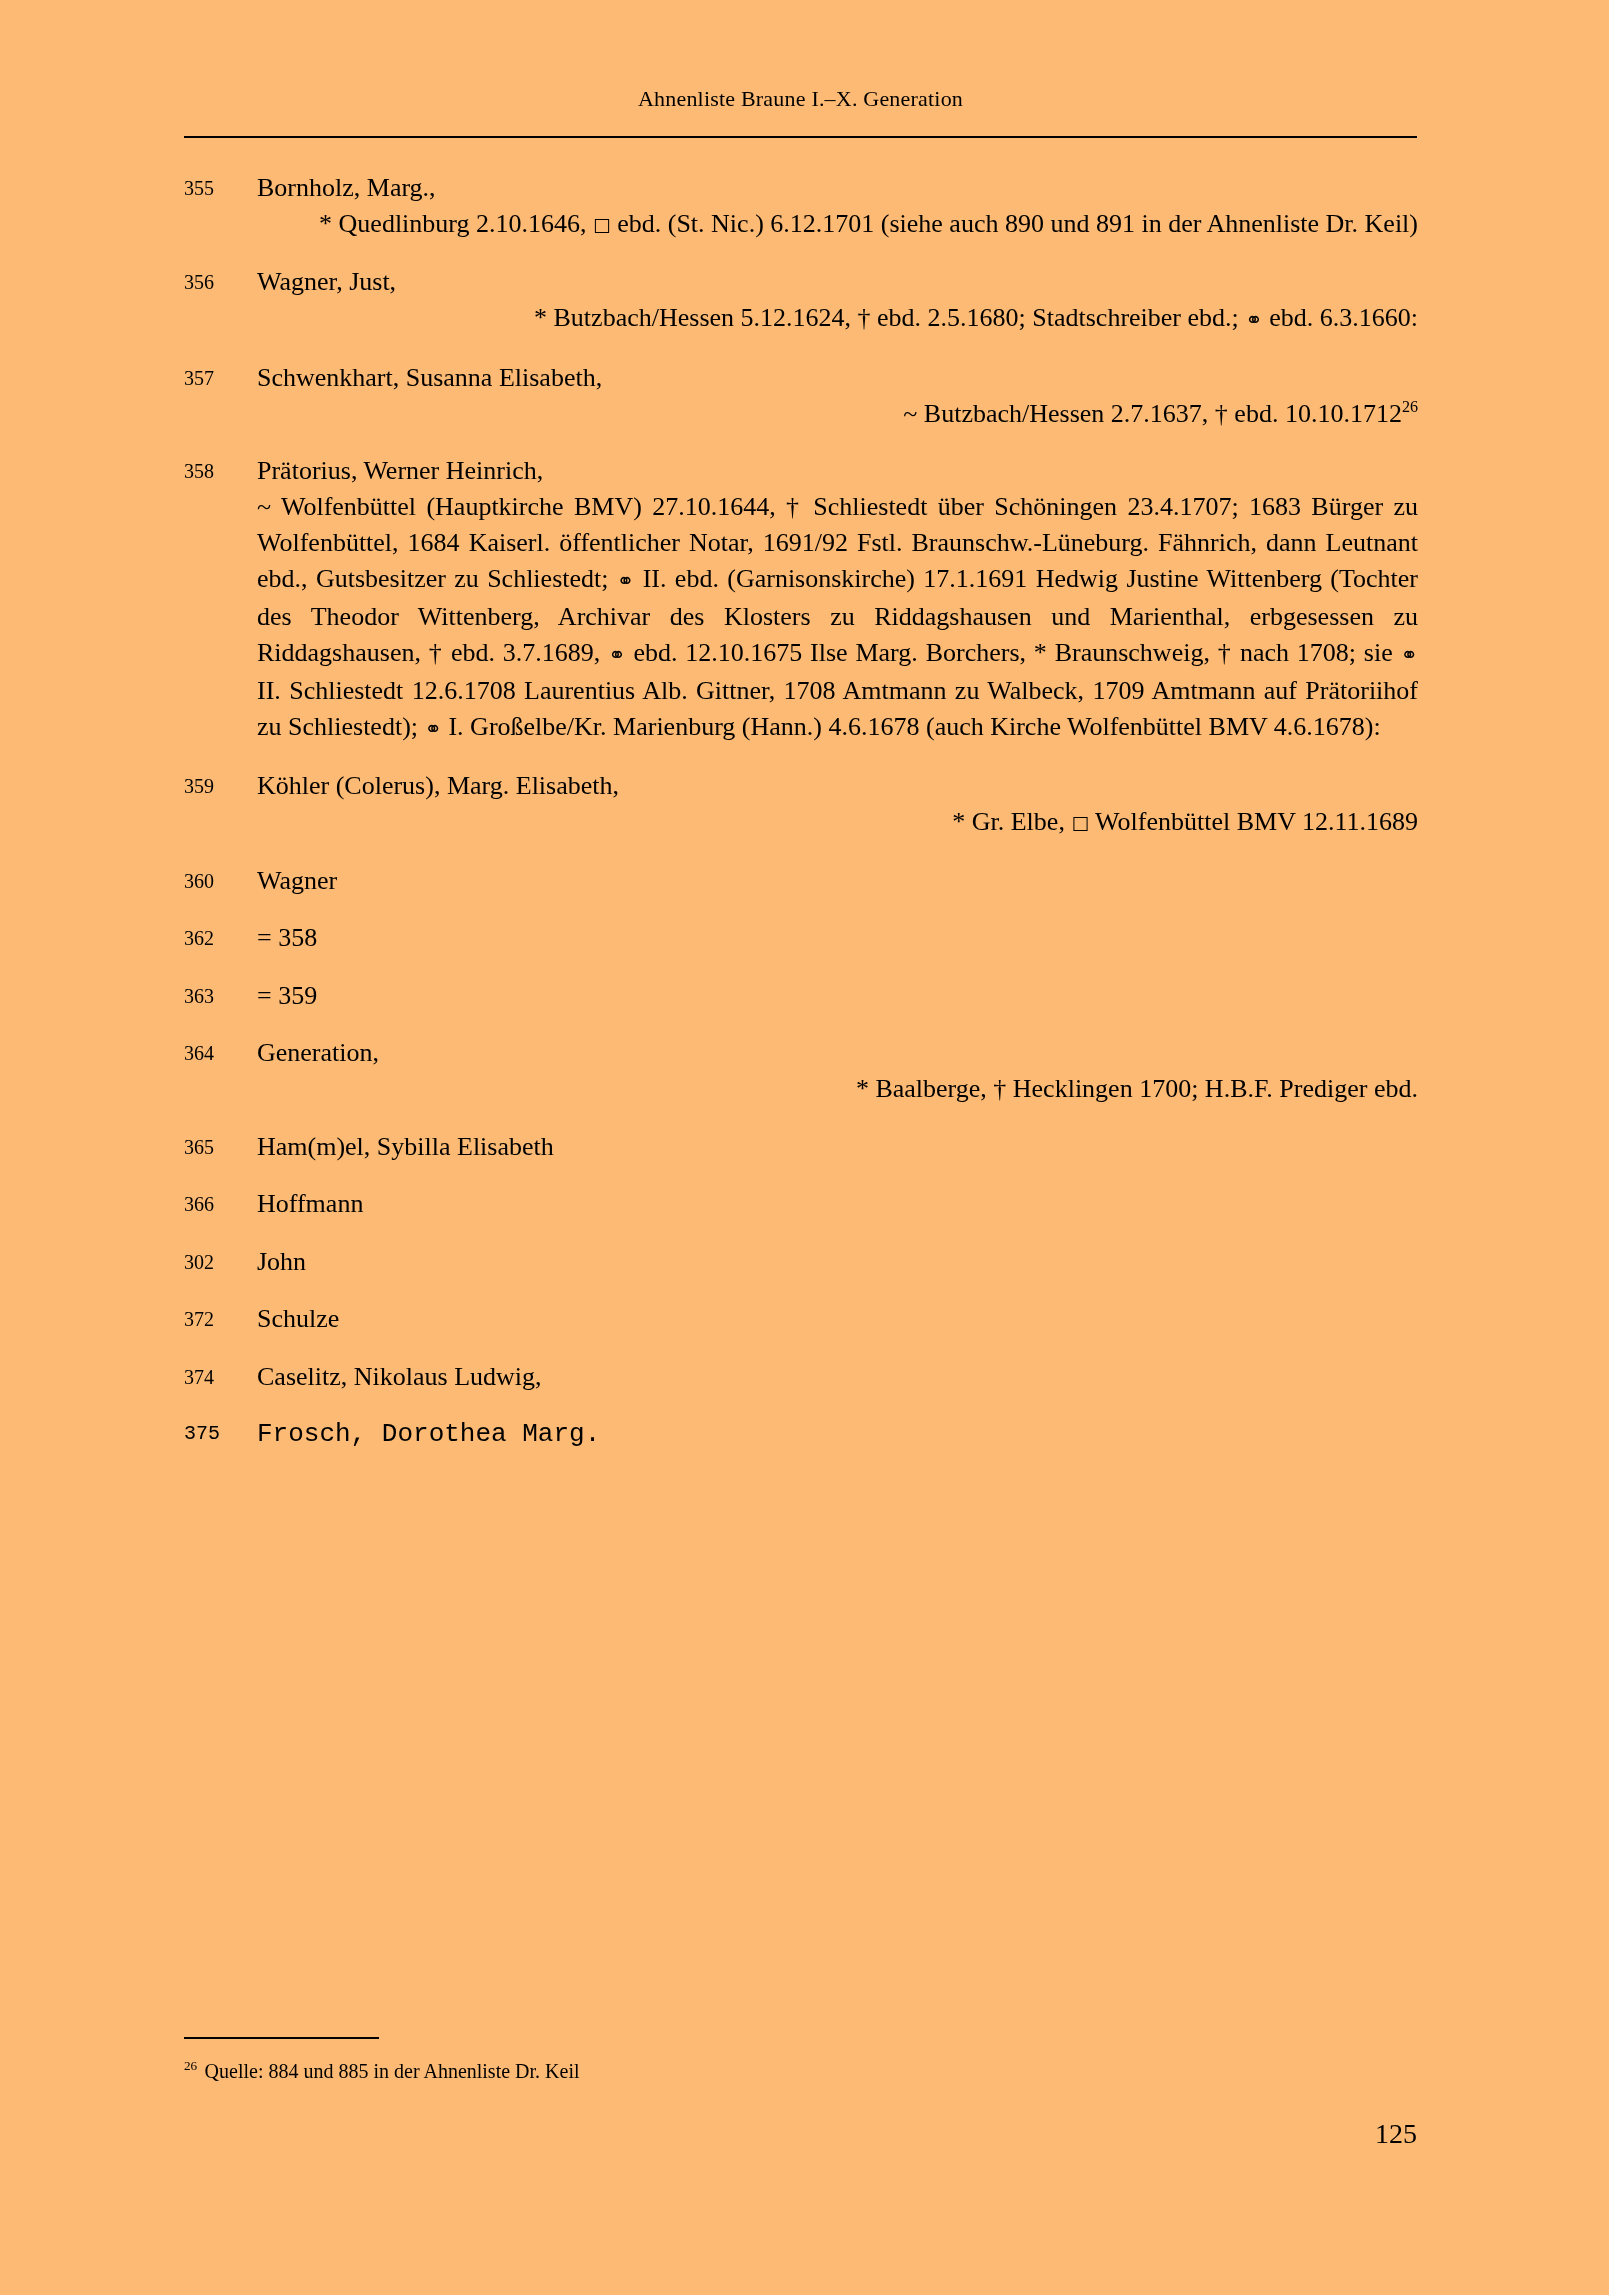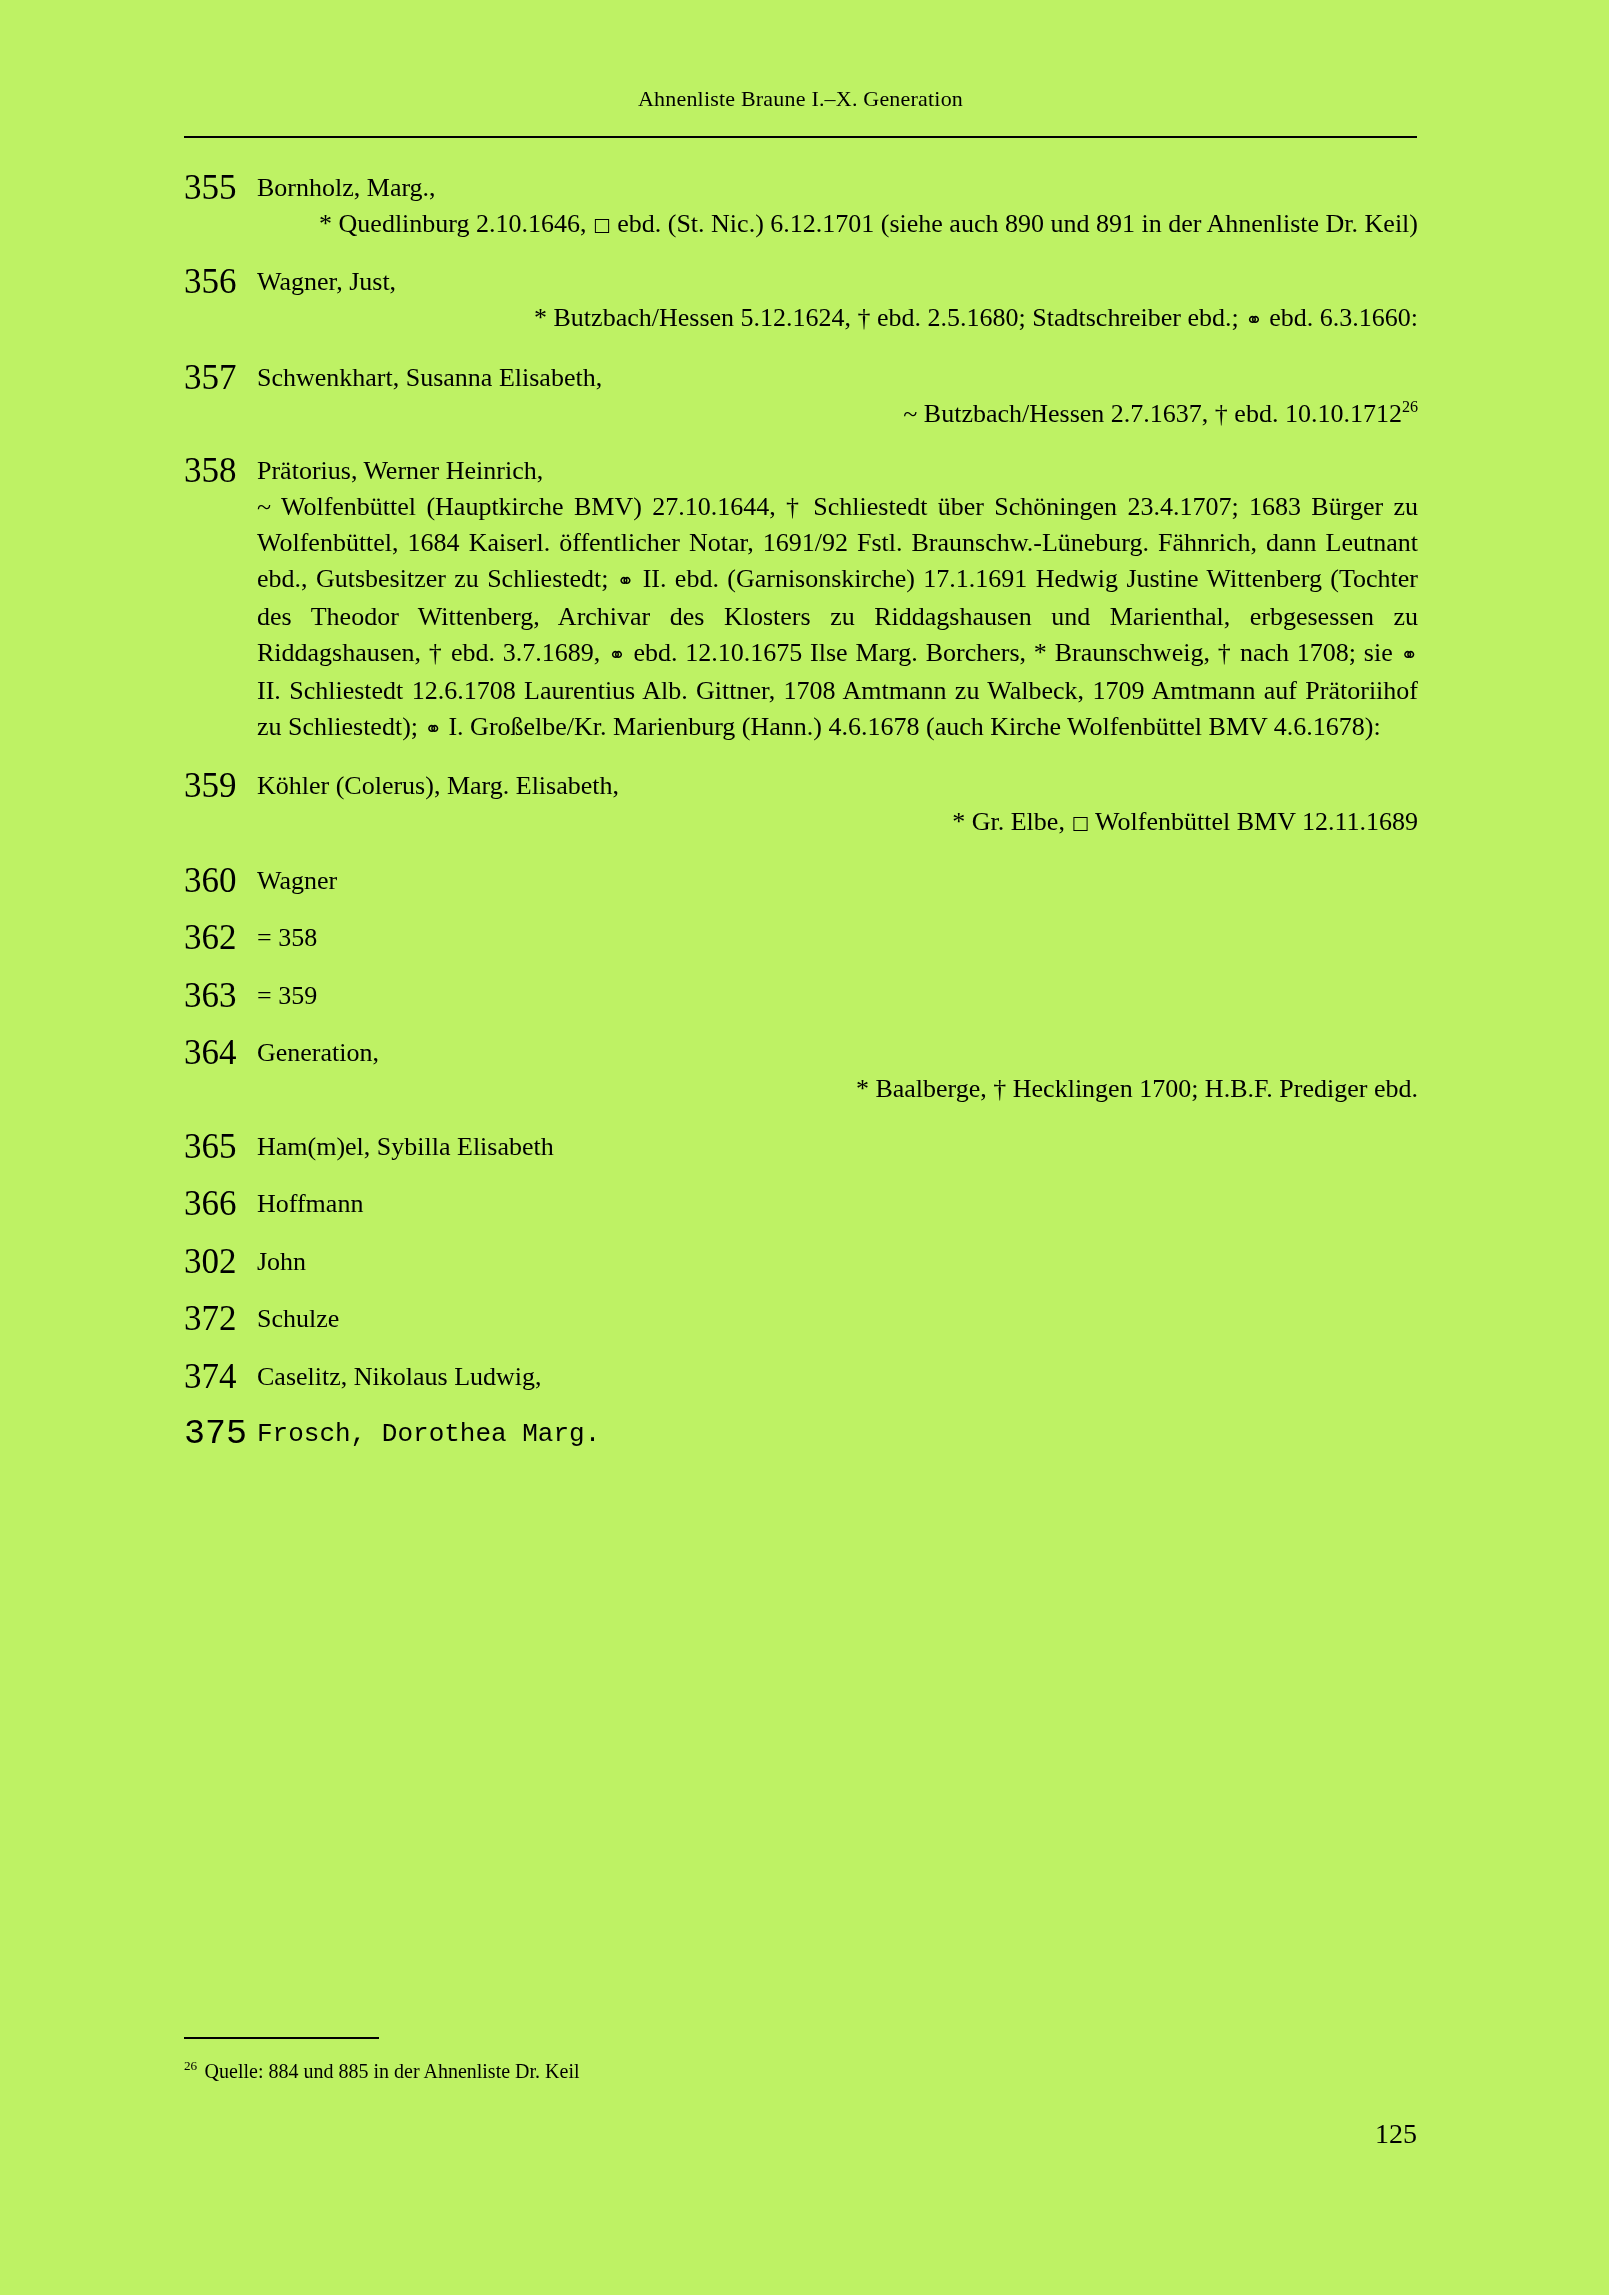--- a/index.html
+++ b/index.html
@@ -8,21 +8,21 @@
     background: #ffffff;
   }
   body {
     font-family: "Liberation Serif", "DejaVu Serif", serif;
     color: #000000;
   }
   .page {
     position: relative;
     width: 1610px;
     height: 2295px;
-    background: #bef264;
+    background: #fdba74;
     box-sizing: border-box;
     overflow: hidden;
   }
 
   
   .running-head {
     position: absolute;
     left: 184px;
     top: 86px;
     width: 1233px;
@@ -52,21 +52,21 @@
     margin-bottom: 21.5px;
     padding-left: 73px;
   }
   .entry:last-child { margin-bottom: 0; font-family: Liberation Mono, monospace; }
 
   .entry-num {
     position: absolute;
     left: 0;
     top: 0;
     width: 61px;
-    font-size: 35px;
+    font-size: 20px;
     line-height: 36px;
     text-align: left;
     white-space: nowrap;
   }
 
   .entry-body {
     font-size: 26px;
     line-height: 36px;
   }
 

